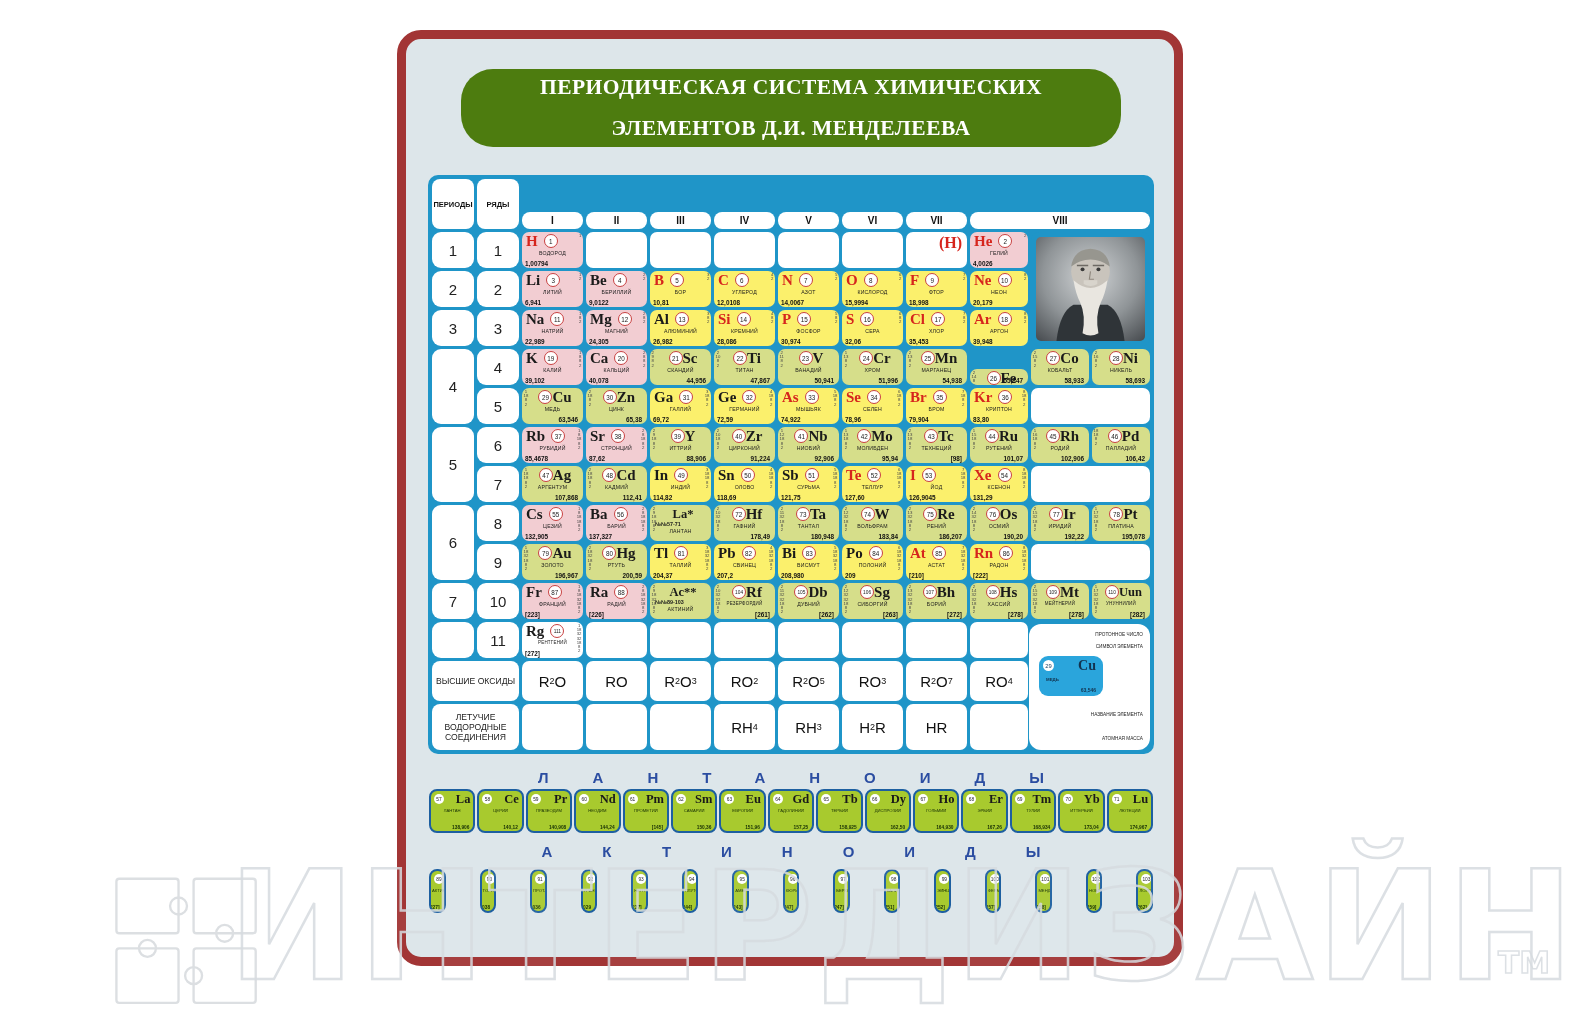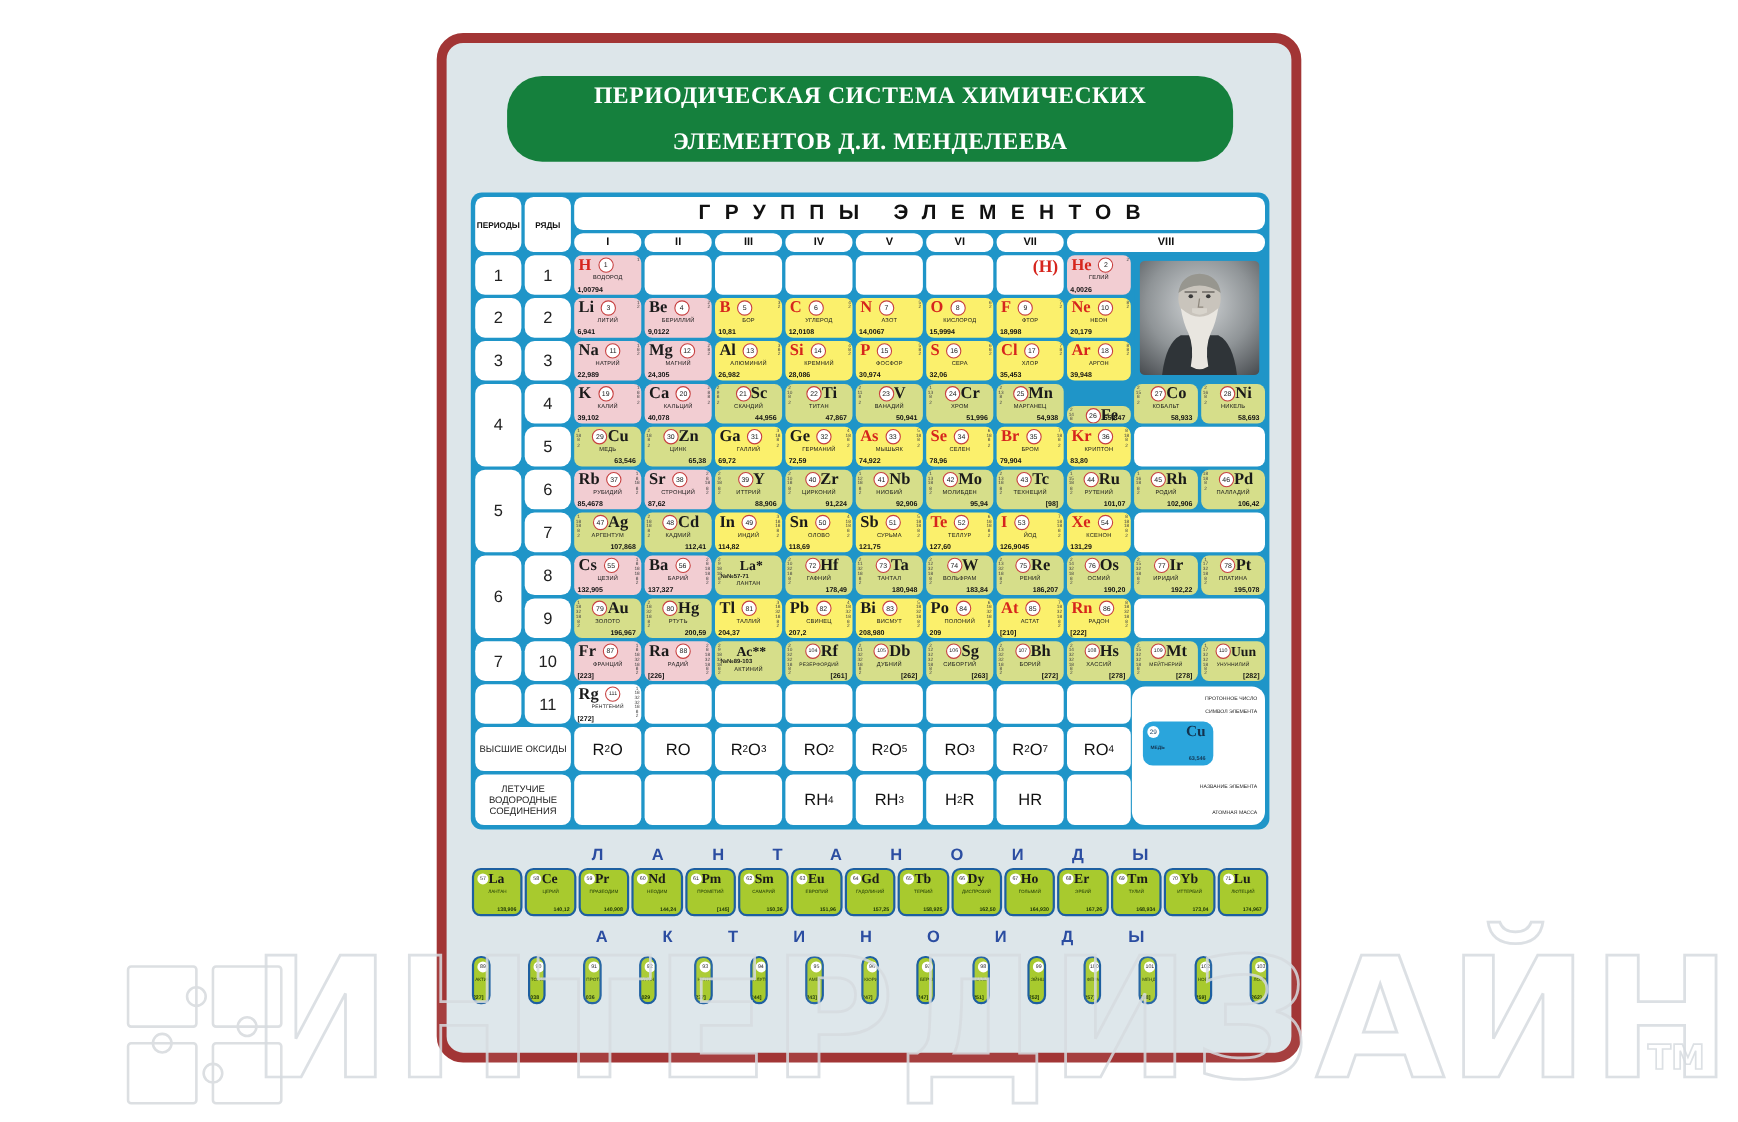--- a/index.html
+++ b/index.html
@@ -11,21 +11,21 @@
   .wm-text{position:absolute;left:228px;top:838px;font-family:"DejaVu Sans",sans-serif;font-weight:bold;
     font-size:152px;letter-spacing:3px;color:rgba(255,255,255,0.05);
     -webkit-text-stroke:2.5px rgba(214,219,223,0.85);white-space:nowrap;}
   .wm-tm{position:absolute;left:1498px;top:944px;font-family:"DejaVu Sans",sans-serif;font-weight:bold;
     font-size:31px;color:rgba(255,255,255,0.05);-webkit-text-stroke:1.5px rgba(214,219,223,0.85);}
   .puzzle{position:absolute;left:62px;top:858px;}
 
   
   .poster{position:absolute;left:397px;top:30px;width:786px;height:936px;box-sizing:border-box;
     background:#dde6ea;border:9px solid #a23535;border-radius:24px;z-index:1;}
-  .title{position:absolute;left:55px;top:30px;width:660px;height:78px;background:#15803d;border-radius:32px;
+  .title{position:absolute;left:55px;top:30px;width:660px;height:78px;background:#4d7c0f;border-radius:32px;
     display:flex;flex-direction:column;align-items:center;justify-content:center;gap:16px;
     font-family:"Liberation Serif",serif;font-weight:bold;font-size:21.5px;color:#fff;letter-spacing:0.5px;}
 
   
   .ptable{position:absolute;left:22px;top:136px;display:grid;
     grid-template-columns:42px 42px repeat(7,61px) repeat(3,58px);
     grid-template-rows:30px 17px repeat(11,36px) 40px 46px;
     gap:3px;background:#1f95c8;padding:4px;border-radius:10px;}
   .ptable > div{box-sizing:border-box;}
   .hcell{background:#fff;border-radius:8px;display:flex;align-items:center;justify-content:center;color:#111;}
@@ -91,21 +91,21 @@
   
   .lhead{position:absolute;left:22px;width:726px;text-align:center;font-weight:bold;font-size:15px;
     color:#2b4da1;letter-spacing:44px;margin-left:22px;}
   .lhead.lan{top:730px;}
   .lhead.act{top:804px;letter-spacing:50px;margin-left:25px;}
   .strip{position:absolute;left:22px;width:726px;height:44px;display:flex;}
   .strip.lan{top:750px;}
   .strip.act{top:830px;gap:32px;}
   .scell{flex:1;position:relative;background:#a8ca2e;border:2px solid #1d5fa0;border-radius:8px;
     margin:0 1px;overflow:hidden;}
-  .stop{display:flex;align-items:center;height:13px;margin-top:1.5px;padding:0 3px;}
+  .stop{display:flex;align-items:center;justify-content:space-between;height:13px;margin-top:1.5px;padding:0 3px;}
   .snum{width:10px;height:10px;min-width:10px;background:#fff;border-radius:50%;display:flex;align-items:center;
     justify-content:center;font-size:4.8px;color:#222;}
   .ssym{font-family:"Liberation Serif",serif;font-weight:bold;font-size:12.5px;color:#1a1a1a;}
   .sname{position:absolute;top:16.5px;left:1px;right:1px;text-align:center;font-size:4.2px;color:#173005;
     white-space:nowrap;}
   .smass{position:absolute;bottom:1.5px;right:4px;font-size:4.8px;font-weight:bold;color:#173005;}
 </style>
 </head>
 <body>
 
@@ -125,21 +125,20 @@
           <span class="lg-num">29</span>
           <span class="lg-sym">Cu</span>
           <span class="lg-name">МЕДЬ</span>
           <span class="lg-mass">63,546</span>
         </div>
         <div class="lg-label lg3">НАЗВАНИЕ ЭЛЕМЕНТА</div>
         <div class="lg-label lg4">АТОМНАЯ МАССА</div>
       </div>
     <div class="hcell small-h" style="grid-area: 1 / 1 / span 2 / span 1;">ПЕРИОДЫ</div>
         <div class="hcell small-h" style="grid-area: 1 / 2 / span 2 / span 1;">РЯДЫ</div>
-        <div class="hcell groups-title" style="grid-area: 1 / 3 / span 1 / span 10;">ГРУППЫ ЭЛЕМЕНТОВ</div>
         <div class="hcell gnum" style="grid-area: 2 / 3 / span 1 / span 1;">I</div>
         <div class="hcell gnum" style="grid-area: 2 / 4 / span 1 / span 1;">II</div>
         <div class="hcell gnum" style="grid-area: 2 / 5 / span 1 / span 1;">III</div>
         <div class="hcell gnum" style="grid-area: 2 / 6 / span 1 / span 1;">IV</div>
         <div class="hcell gnum" style="grid-area: 2 / 7 / span 1 / span 1;">V</div>
         <div class="hcell gnum" style="grid-area: 2 / 8 / span 1 / span 1;">VI</div>
         <div class="hcell gnum" style="grid-area: 2 / 9 / span 1 / span 1;">VII</div>
         <div class="hcell gnum" style="grid-area: 2 / 10 / span 1 / span 3;">VIII</div>
         <div class="pcell" style="grid-area: 3 / 1 / span 1 / span 1;">1</div>
         <div class="pcell" style="grid-area: 4 / 1 / span 1 / span 1;">2</div>

